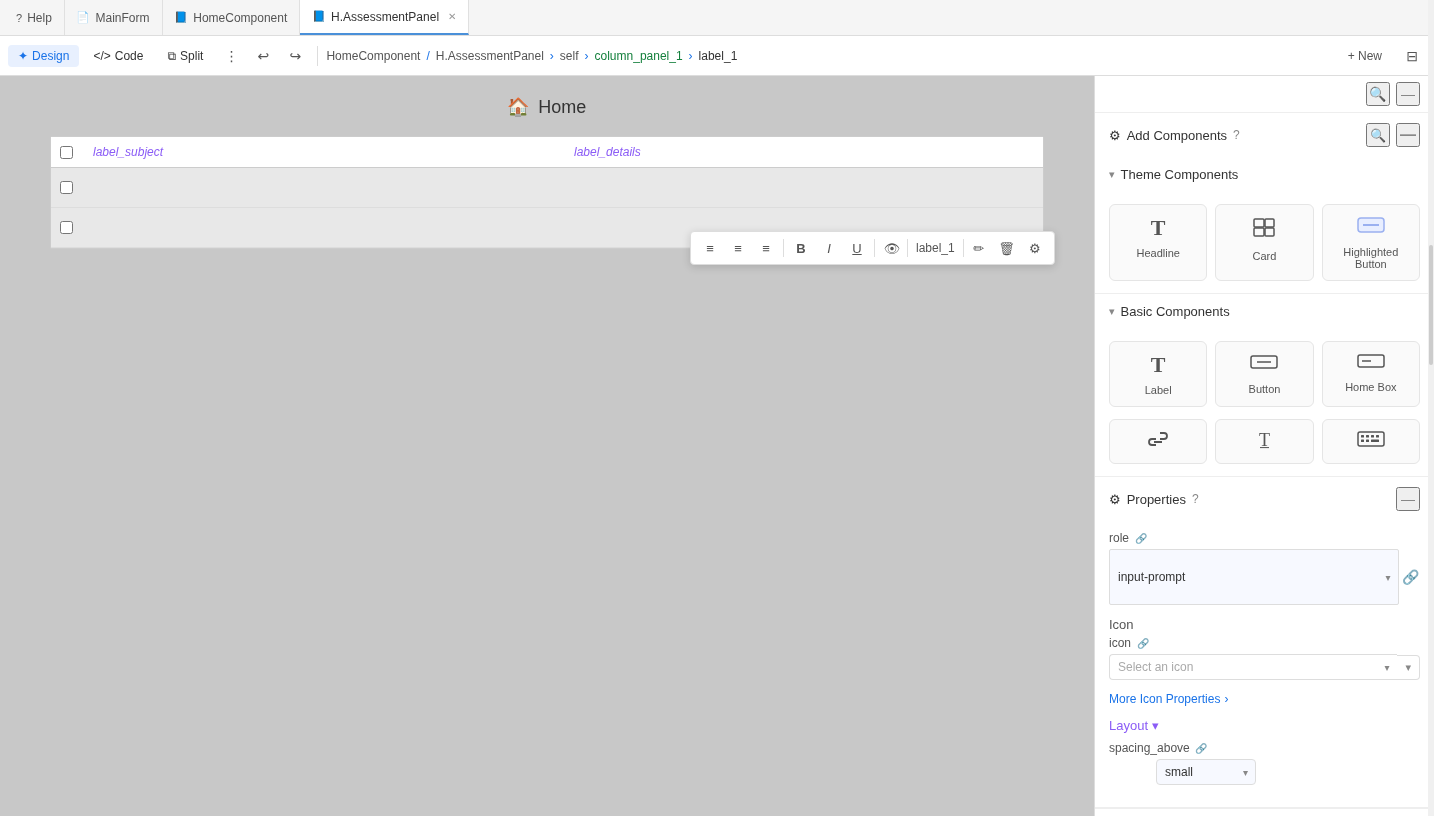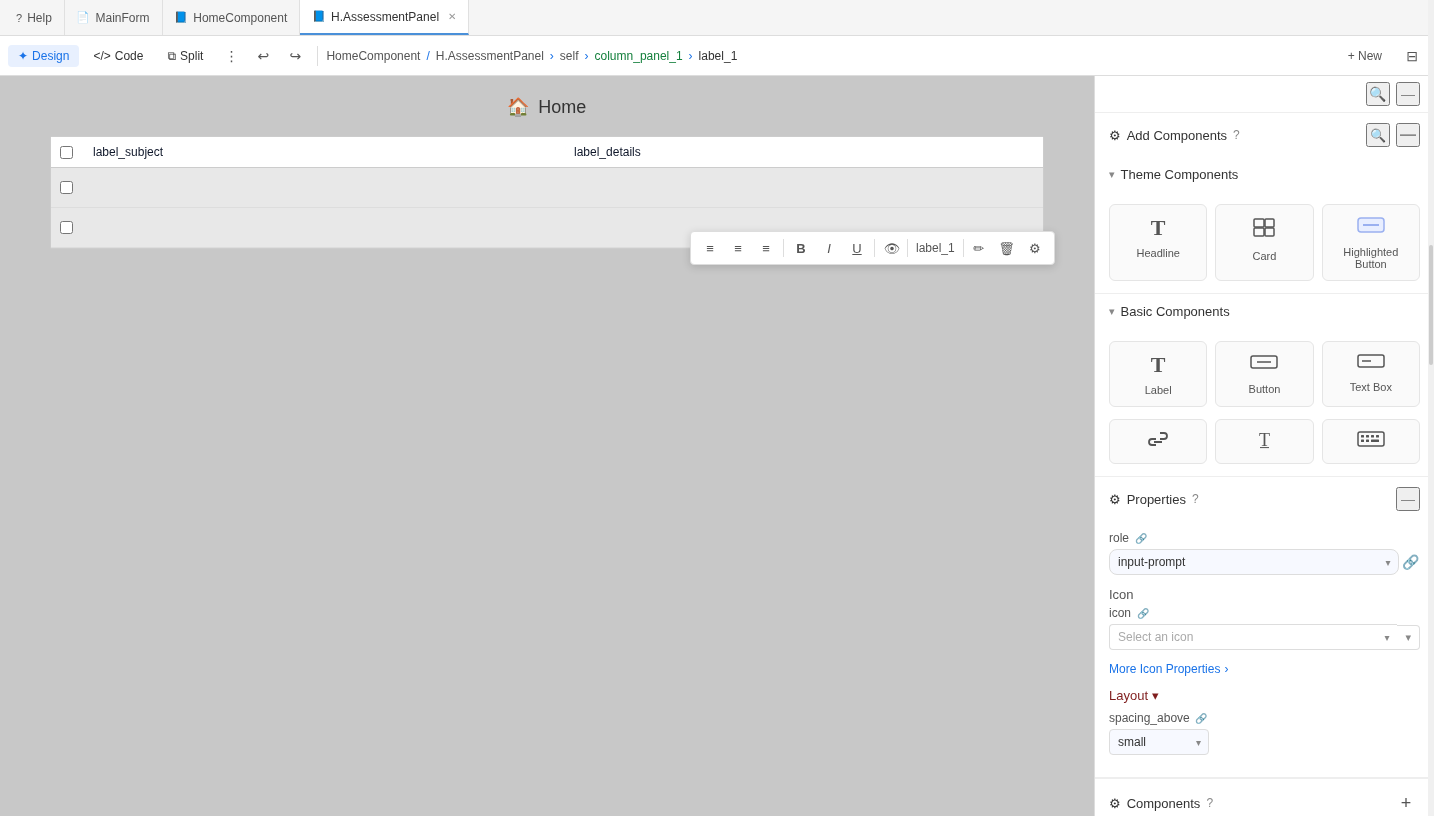--- a/index.html
+++ b/index.html
@@ -162,21 +162,22 @@
       display: flex;
       align-items: center;
       justify-content: center;
       padding: 8px;
     }
 
     .table-col {
       flex: 1;
       padding: 8px 12px;
       font-size: 12px;
-      color: #0f172a;
+      color: #8b5cf6;
+      font-style: italic;
     }
 
     .table-col-input {
       flex: 1;
       padding: 4px 8px;
     }
 
     .table-col-input input {
       width: 100%;
       border: 2px solid #4a90d9;
@@ -307,23 +308,23 @@
     }
     .prop-label-icon { font-size: 10px; color: #888; cursor: pointer; }
 
     .prop-select-wrap {
       display: flex;
       align-items: center;
       gap: 4px;
     }
     .prop-select {
       flex: 1;
-      padding: 5px 8px;
+      padding: 20px 8px;
       border: 1px solid #ddd;
-      border-radius: 8px;
+      border-radius: 2px;
       font-size: 12px;
       background: #f7f9ff;
       color: #333;
       appearance: none;
       cursor: pointer;
     }
     .prop-link-icon {
       color: #aaa;
       font-size: 14px;
       cursor: pointer;
@@ -363,38 +364,39 @@
       gap: 4px;
       margin-bottom: 12px;
     }
 
     .layout-header {
       display: flex;
       align-items: center;
       gap: 4px;
       font-size: 13px;
       font-weight: 500;
-      color: #7f1d1d;
+      color: #8b5cf6;
       margin-bottom: 8px;
     }
 
     .spacing-select-wrap {
       display: flex;
       align-items: center;
       gap: 4px;
     }
     .spacing-select {
       padding: 5px 8px;
       border: 1px solid #ddd;
       border-radius: 4px;
       font-size: 12px;
       background: #f7f9ff;
       color: #333;
       appearance: none;
       width: 100px;
+      margin-left: 47px;
     }
 
     
     .components-footer {
       display: flex;
       align-items: center;
       justify-content: space-between;
       padding: 10px 14px;
       border-top: 1px solid #eee;
     }
@@ -656,21 +658,21 @@
           </span>
           <span>Button</span>
         </div>
         <div class="component-item">
           <span class="component-icon">
             <svg width="28" height="18" viewBox="0 0 28 18" fill="none">
               <rect x="1" y="3" width="26" height="12" rx="2" fill="none" stroke="#555" stroke-width="1.5"></rect>
               <line x1="5" y1="9" x2="14" y2="9" stroke="#555" stroke-width="1.5"></line>
             </svg>
           </span>
-          <span>Text Box</span>
+          <span>Home Box</span>
         </div>
       </div>
 
       <div class="component-grid" style="padding-top:0;">
         <div class="component-item">
           <span class="component-icon">
             <svg width="24" height="18" viewBox="0 0 24 18" fill="none" stroke="#555" stroke-width="1.8">
               <path d="M10 9H6C4.3 9 3 10.3 3 12s1.3 3 3 3h4M14 9h4c1.7 0 3-1.3 3-3s-1.3-3-3-3h-4M8 12h8"></path>
             </svg>
           </span>

